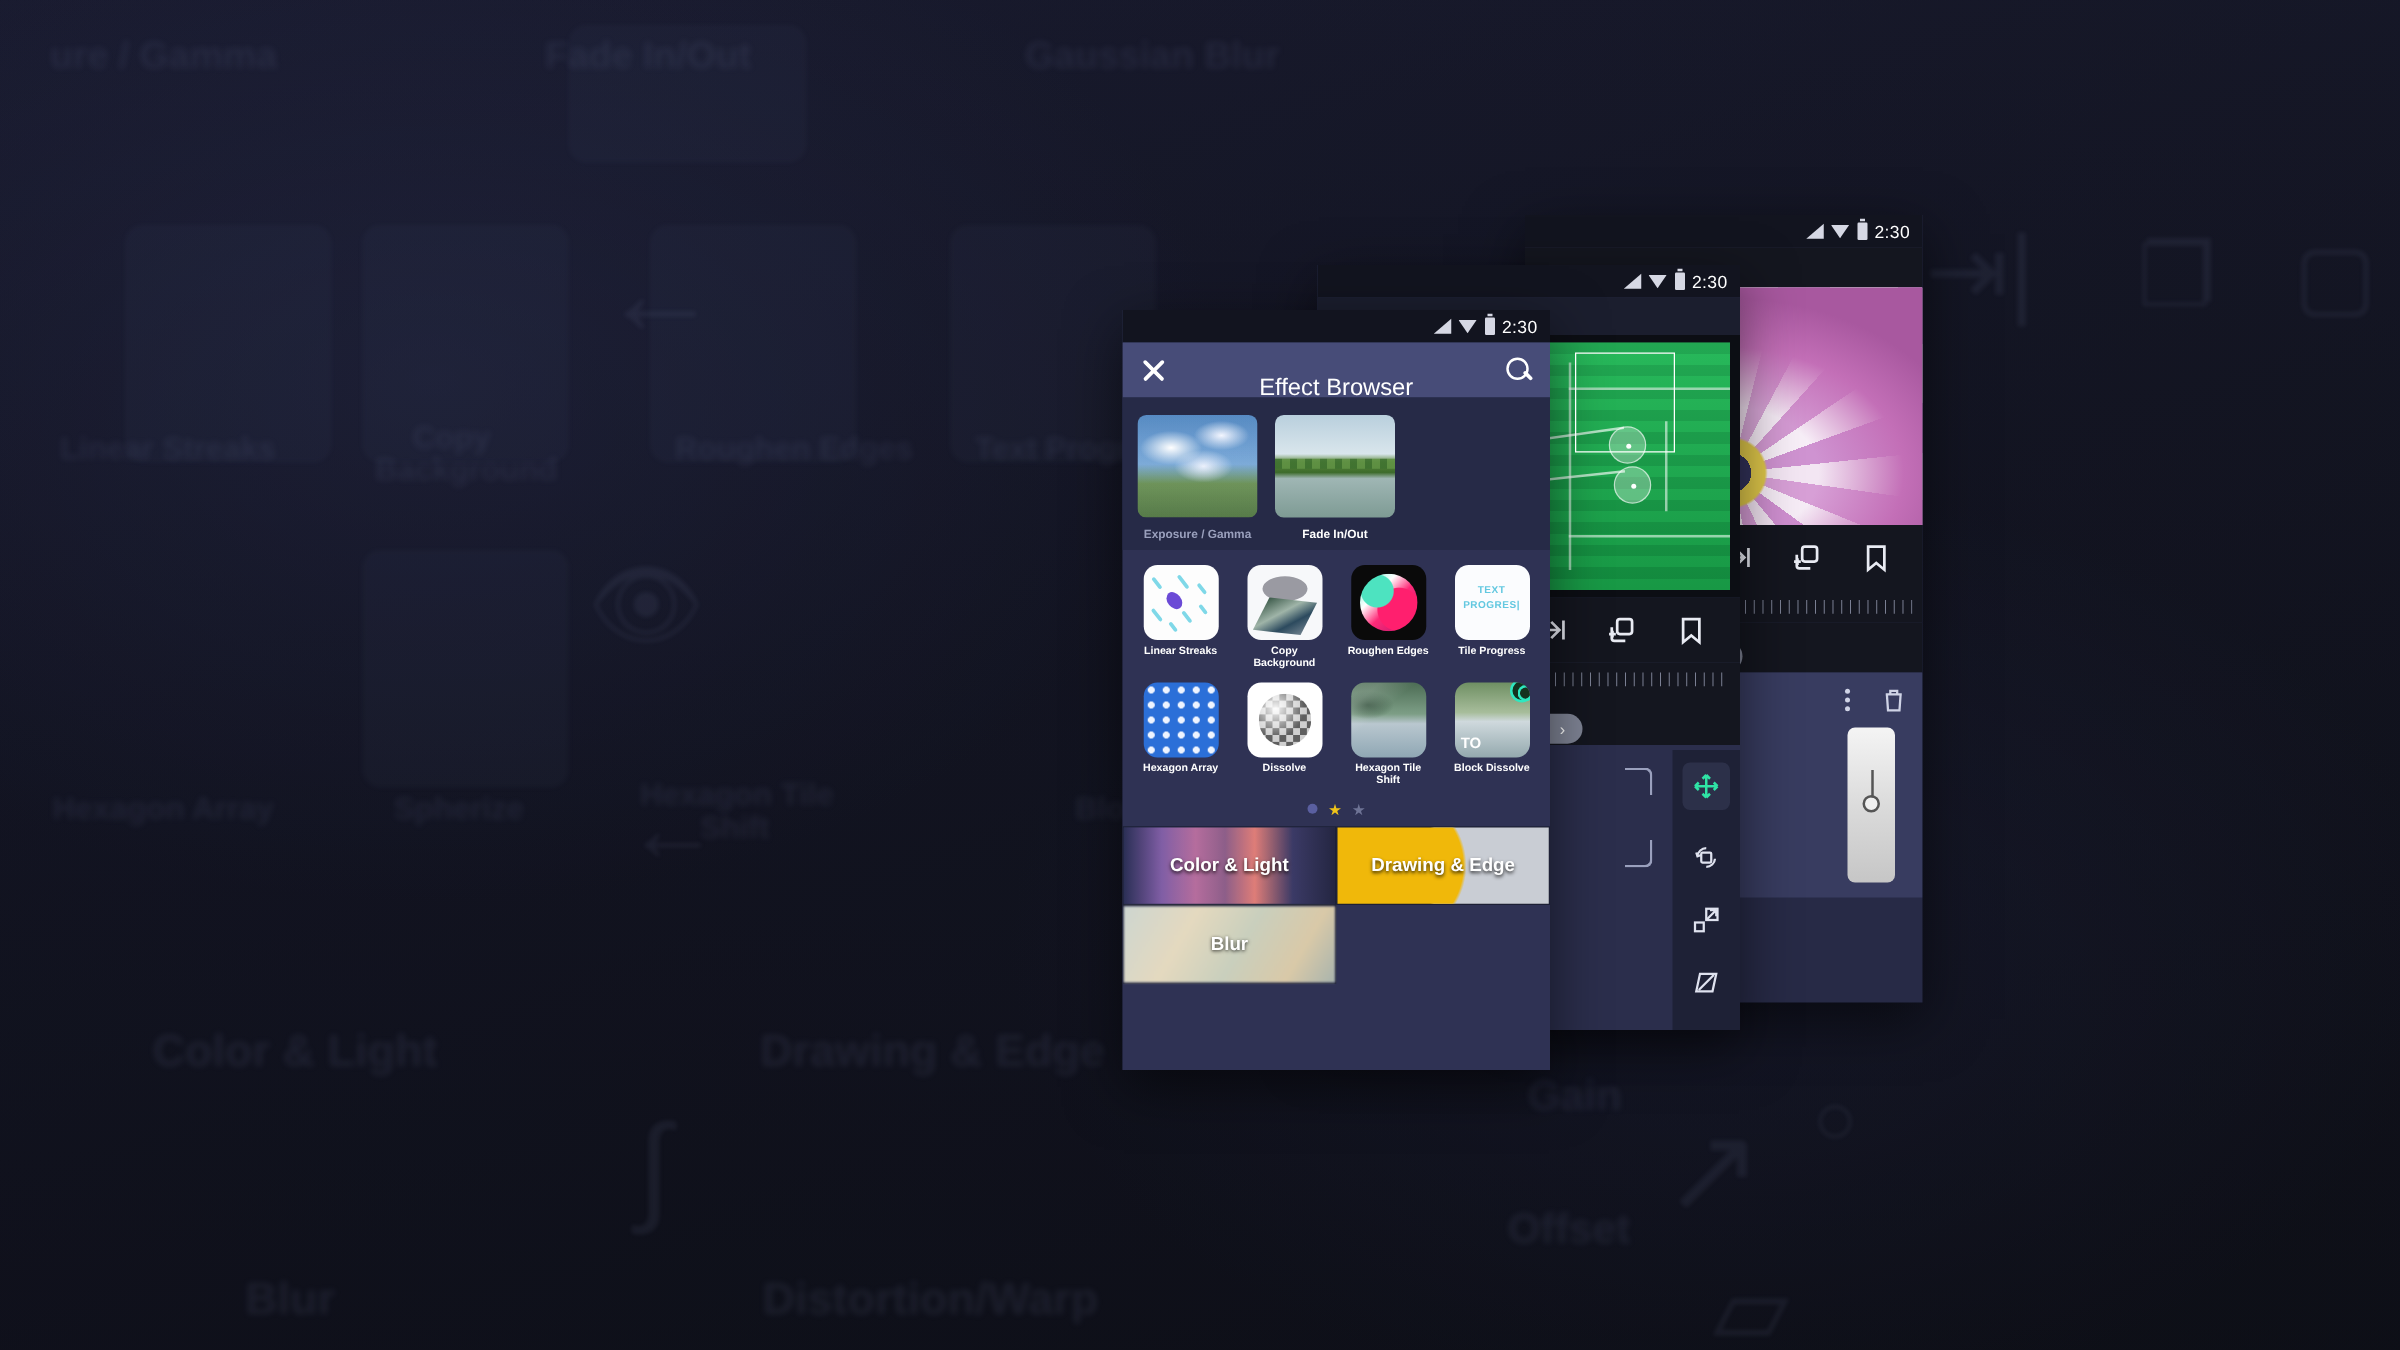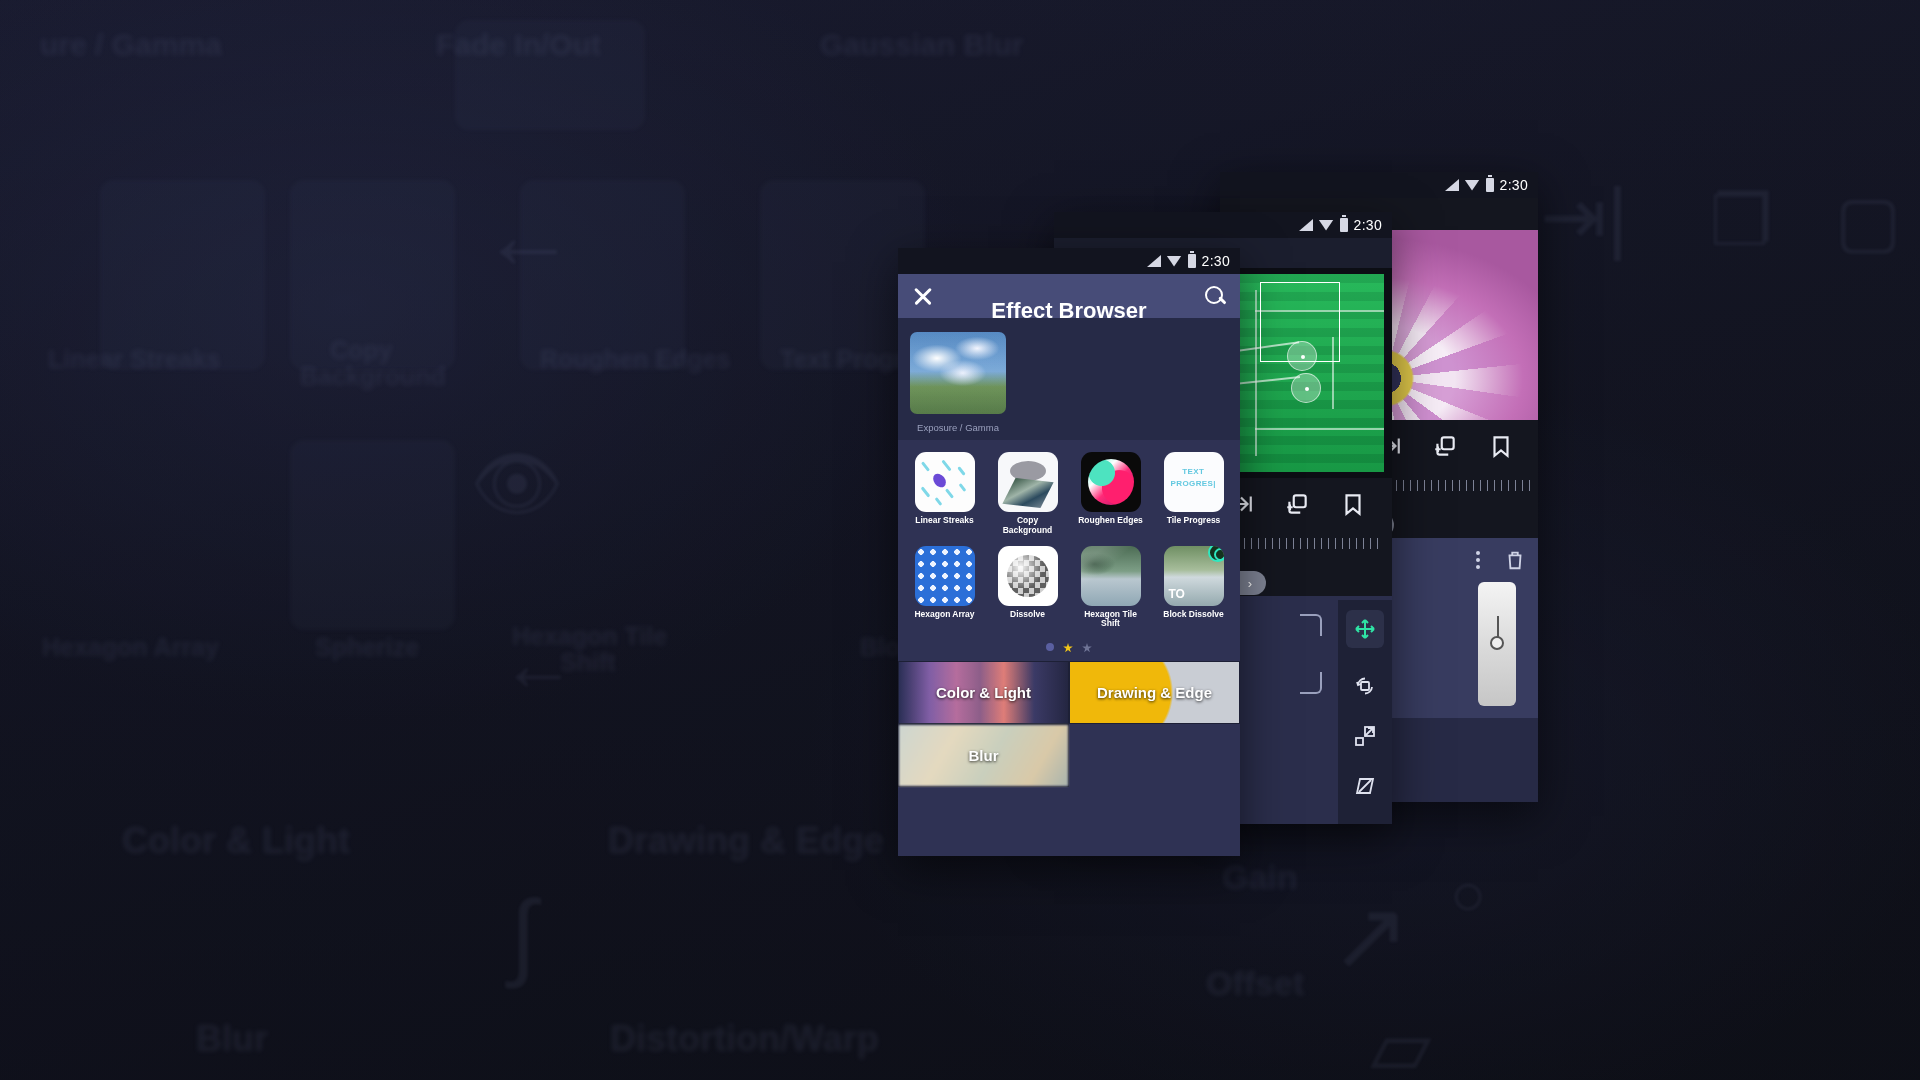--- a/index.html
+++ b/index.html
@@ -64,41 +64,41 @@
   .batt { width:8px;height:14px;background:#d6d8e4; border-radius:1px; position:relative;}
   .batt::before{content:"";position:absolute;top:-3px;left:2px;width:4px;height:2px;background:#d6d8e4;}
 
   
   #panel-front { left:898px; top:248px; width:342px; height:608px; }
   .eb-header {
     height:44px; background:#474c78;
     display:flex; align-items:center; padding:0 14px;
     position:relative;
   }
-  .eb-title { flex:1; text-align:center; color:#fff; font-size:22px; font-weight:bold;margin-top:30px; }
+  .eb-title { flex:1; text-align:center; color:#fff; font-size:19px; font-weight:normal;margin-top:30px; }
   .eb-x { width:22px;height:22px; position:relative; cursor:pointer;}
   .eb-x::before,.eb-x::after{content:"";position:absolute;left:0;top:10px;width:22px;height:2.6px;background:#fff;border-radius:2px;}
   .eb-x::before{transform:rotate(45deg);} .eb-x::after{transform:rotate(-45deg);}
   .eb-search { width:22px;height:22px; position:relative; cursor:pointer;}
   .eb-search::before{content:"";position:absolute;left:1px;top:1px;width:14px;height:14px;border:2.4px solid #fff;border-radius:50%;}
   .eb-search::after{content:"";position:absolute;left:14px;top:14px;width:9px;height:2.6px;background:#fff;border-radius:2px;transform:rotate(45deg);}
 
   .eb-body { background:#2f3254; height:564px; position:relative;}
 
   
   .featured {
     background:#262a47;
     padding:14px 0 8px 12px;
     display:flex; gap:14px;
     height:122px;
     overflow:hidden;
   }
   .feat-item { width:96px; flex:0 0 auto; }
   .feat-thumb { width:96px; height:82px; border-radius:7px; overflow:hidden; }
-  .feat-label { margin-top:8px; font-size:9.5px; color:#fff; text-align:center; font-weight:normal;}
+  .feat-label { margin-top:8px; font-size:9.5px; color:#fff; text-align:center; font-weight:bold;}
   .feat-label.dim { color:#9aa0bd; }
 
   .thumb-sky {
     background:
       radial-gradient(ellipse 40px 22px at 28% 32%, #fff 0%, rgba(255,255,255,0.1) 62%),
       radial-gradient(ellipse 34px 18px at 70% 20%, #f2f5ff 0%, rgba(255,255,255,0.05) 65%),
       radial-gradient(ellipse 36px 20px at 55% 50%, #e8eefc 0%, rgba(255,255,255,0.05) 65%),
       linear-gradient(180deg,#2f6fb5 0%, #5e97d0 48%, #4c7a33 67%, #2f5c1f 100%);
   }
   .thumb-lake {
@@ -431,20 +431,24 @@
     <div class="eb-search"></div>
   </div>
 
   <div class="eb-body">
 
     <div class="featured">
       <div class="feat-item">
         <div class="feat-thumb thumb-sky"></div>
         <div class="feat-label dim">Exposure / Gamma</div>
       </div>
+      <div class="feat-item">
+        <div class="feat-thumb thumb-lake"></div>
+        <div class="feat-label">Fade In/Out</div>
+      </div>
     </div>
 
     <div class="grid-wrap">
       <div class="eff-row">
         <div class="eff-cell">
           <div class="eff-icon ic-streaks">
             <i style="left:9px;top:9px;width:3px;height:11px;"></i>
             <i style="left:30px;top:7px;width:3px;height:13px;"></i>
             <i style="left:45px;top:14px;width:3px;height:10px;"></i>
             <i class="p" style="left:19px;top:21px;"></i>

